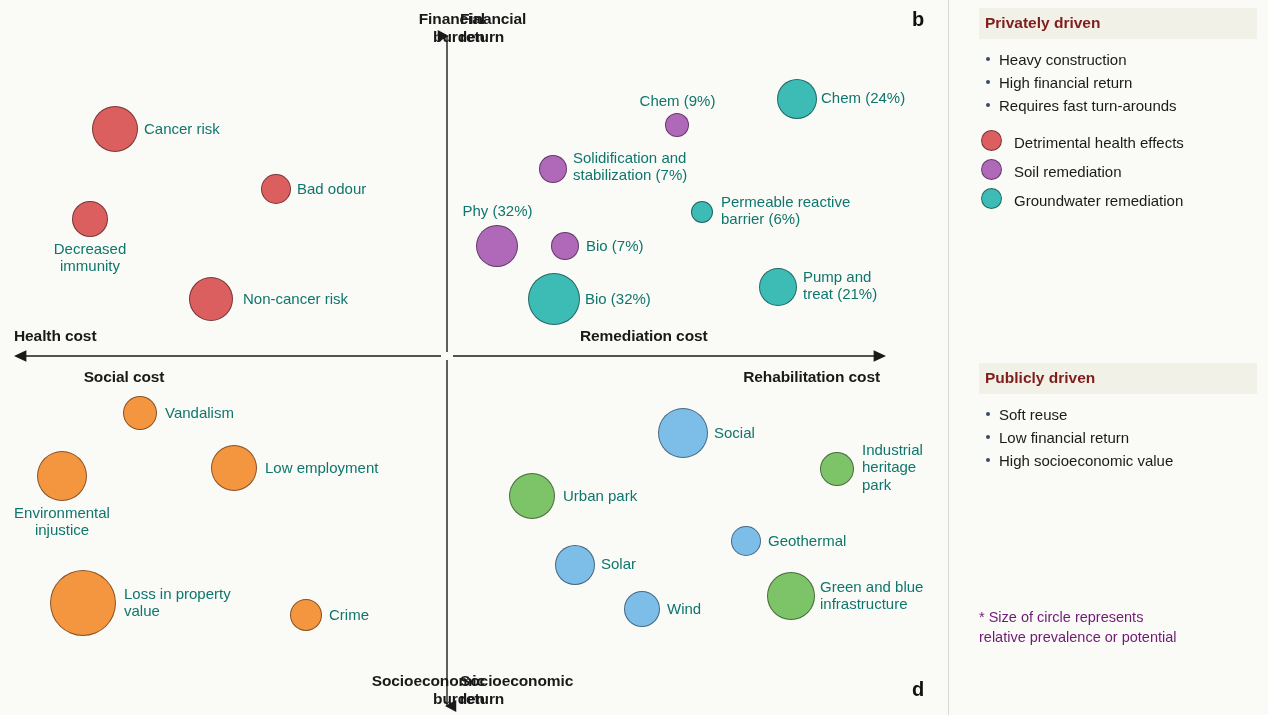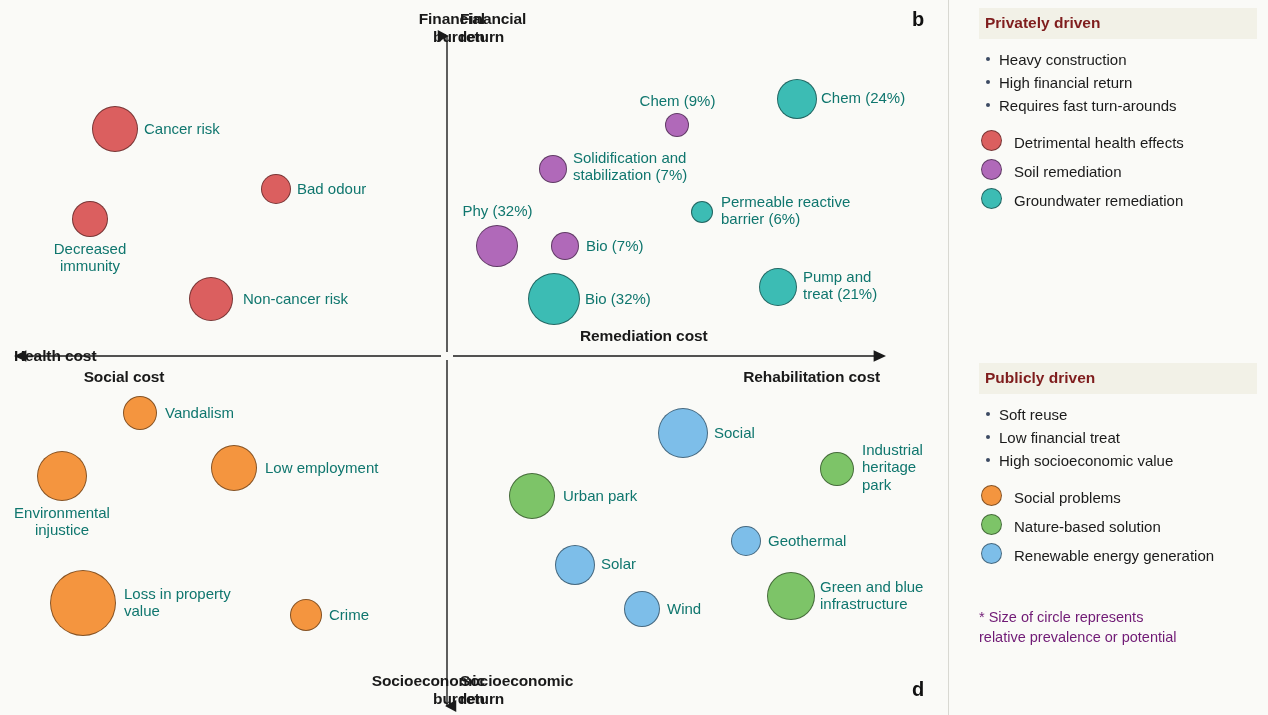--- a/index.html
+++ b/index.html
@@ -40,21 +40,21 @@
   .axis-cap {
     position: absolute;
     font-weight: bold;
     font-size: 15.5px;
     color: #191919;
     line-height: 1.18;
     letter-spacing: -0.1px;
   }
   .cap-fin-burden   { right: 462px; top: 10px;  text-align: right; width: 200px; }
   .cap-fin-return   { left: 460px;  top: 10px;  text-align: left;  width: 200px; }
-  .cap-health       { left: 14px;   top: 327px; text-align: left;  width: 220px; margin-top: 20px; }
+  .cap-health       { left: 14px;   top: 327px; text-align: left;  width: 220px; }
   .cap-social       { left: 14px;   top: 368px; text-align: center;  width: 220px; }
   .cap-remediation  { right: 67px;  top: 327px; text-align: left; width: 300px; }
   .cap-rehab        { right: 67px;  top: 368px; text-align: right; width: 320px; }
   .cap-socio-burden { right: 462px; top: 672px; text-align: right; width: 230px; }
   .cap-socio-return { left: 460px;  top: 672px; text-align: left;  width: 230px; }
 
   
   .panel-letter {
     position: absolute;
     font-weight: bold;
@@ -292,35 +292,21 @@
             <span class="swatch-dot" style="background: rgb(60, 188, 180);"></span>
             <span class="swatch-text">Groundwater remediation</span>
           </div>
         </div>
     </div>
 
     <div class="legend-box box-public">
       <div class="legend-header">Publicly driven</div>
       <ul class="legend-bullets" id="public-bullets">
           <li>Soft reuse</li>
-          <li>Low financial treat</li>
+          <li>Low financial return</li>
           <li>High socioeconomic value</li>
         </ul>
-      <div class="legend-swatches" id="public-swatches">
-          <div class="swatch-row">
-            <span class="swatch-dot" style="background: rgb(244, 149, 63);"></span>
-            <span class="swatch-text">Social problems</span>
-          </div>
-          <div class="swatch-row">
-            <span class="swatch-dot" style="background: rgb(125, 196, 104);"></span>
-            <span class="swatch-text">Nature-based solution</span>
-          </div>
-          <div class="swatch-row">
-            <span class="swatch-dot" style="background: rgb(125, 190, 233);"></span>
-            <span class="swatch-text">Renewable energy generation</span>
-          </div>
-        </div>
     </div>
 
     <div class="legend-note">* Size of circle represents
 relative prevalence or potential</div>
   </div>
 </div>
 
 </body></html>

